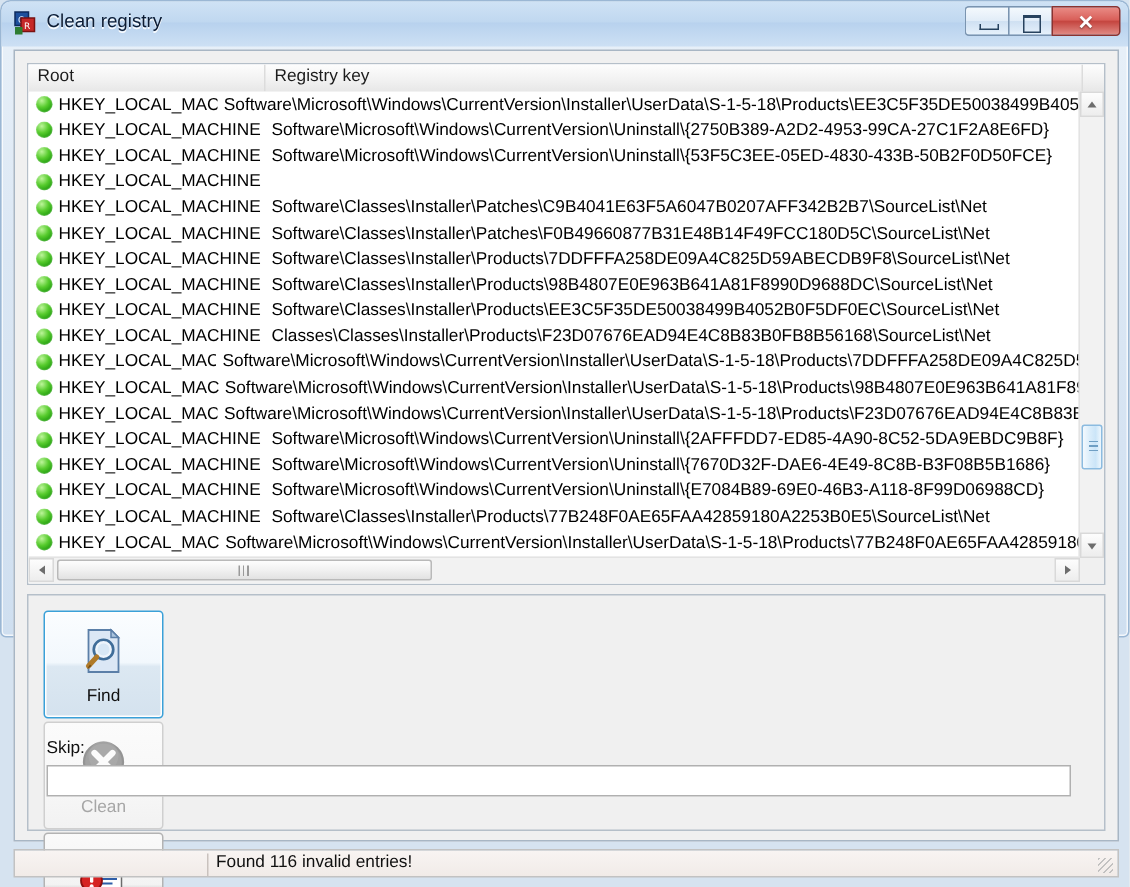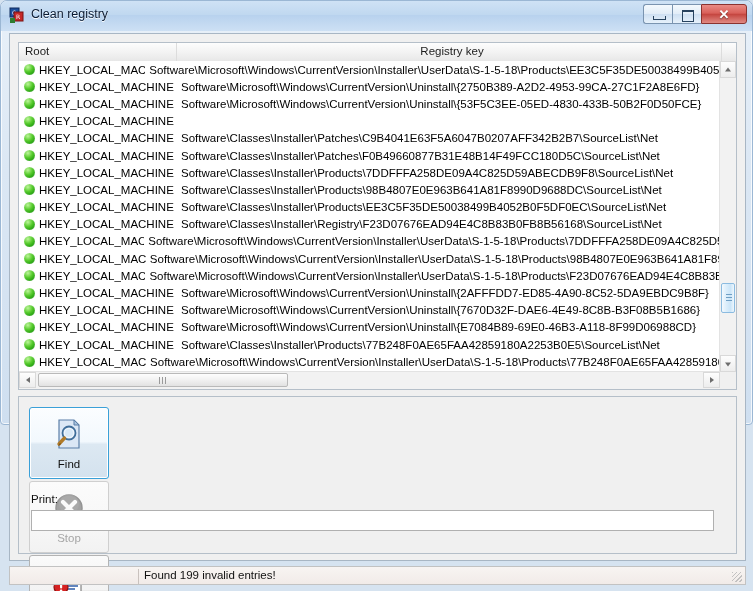--- a/index.html
+++ b/index.html
@@ -83,21 +83,21 @@
     background:linear-gradient(180deg,#fdfdfd 0%,#f2f2f2 55%,#e7e7e7 100%);
     border-bottom:1px solid #d5d5d5;
   }
   .lv-th{
     box-sizing:border-box;height:18px;line-height:17px;
     font-size:11.5px;color:#1c1c1c;padding-left:6px;
     border-right:1px solid #dcdcdc;
     white-space:nowrap;overflow:hidden;
   }
   .lv-th.c0{width:158px;}
-  .lv-th.c1{width:545px;text-align:center;}
+  .lv-th.c1{width:545px;}
   .lv-body{
     position:absolute;left:0;top:18px;right:16px;bottom:17px;
     overflow:hidden;background:#fff;
   }
   .lv-row{
     height:17.2px;display:flex;align-items:center;
     font-size:11.5px;color:#000;white-space:nowrap;
   }
   .cell-root{
     width:158px;box-sizing:border-box;
@@ -331,21 +331,21 @@
                 <span class="bullet"></span>
                 <span>HKEY_LOCAL_MACHINE</span>
               </div>
               <div class="cell-key">Software\Classes\Installer\Products\EE3C5F35DE50038499B4052B0F5DF0EC\SourceList\Net</div>
             </div>
             <div class="lv-row">
               <div class="cell-root">
                 <span class="bullet"></span>
                 <span>HKEY_LOCAL_MACHINE</span>
               </div>
-              <div class="cell-key">Software\Classes\Installer\Registry\F23D07676EAD94E4C8B83B0FB8B56168\SourceList\Net</div>
+              <div class="cell-key">Classes\Classes\Installer\Products\F23D07676EAD94E4C8B83B0FB8B56168\SourceList\Net</div>
             </div>
             <div class="lv-row">
               <div class="cell-root">
                 <span class="bullet"></span>
                 <span>HKEY_LOCAL_MACHINE</span>
               </div>
               <div class="cell-key">Software\Microsoft\Windows\CurrentVersion\Installer\UserData\S-1-5-18\Products\7DDFFFA258DE09A4C825D59ABECDB9F8\SourceList\Net</div>
             </div>
             <div class="lv-row">
               <div class="cell-root">
@@ -441,21 +441,21 @@
             <div class="lbl">Find</div>
           </div>
           <div class="tbtn disabled">
             <div class="ico" style="opacity: 0.45;">
               <svg width="34" height="34" viewBox="0 0 34 34">
                 <circle cx="17" cy="17" r="13" fill="#3b3b3b" stroke="#1c1c1c" stroke-width="1.5"></circle>
                 <circle cx="17" cy="13" r="10" fill="#5a5a5a" opacity=".45"></circle>
                 <path d="M11 11l12 12M23 11L11 23" stroke="#ffffff" stroke-width="4.2" stroke-linecap="round"></path>
               </svg>
             </div>
-            <div class="lbl">Stop</div>
+            <div class="lbl">Clean</div>
           </div>
           <div class="tbtn">
             <div class="ico">
               <svg width="34" height="34" viewBox="0 0 34 34">
                 <path d="M3 7h10l2.5 3H31v5H3z" fill="#fde79a" stroke="#c9a323" stroke-width="1.1"></path>
                 <rect x="13" y="11" width="16" height="18" fill="#ffffff" stroke="#6b6b6b" stroke-width="1"></rect>
                 <path d="M25 11h4v4z" fill="#d9d9d9" stroke="#6b6b6b" stroke-width=".8"></path>
                 <g stroke="#2f5ea8" stroke-width="1.3">
                   <path d="M15 15h11M15 18h11M15 21h11M15 24h8"></path>
                 </g>
@@ -521,25 +521,25 @@
                 <rect x="6" y="6" width="22" height="11" rx="3" fill="#ef6a4d" opacity=".55"></rect>
                 <circle cx="17" cy="17" r="8.5" fill="none" stroke="#ffffff" stroke-width="2.4"></circle>
                 <path d="M17 8.5v9" stroke="#ffffff" stroke-width="2.6" stroke-linecap="round"></path>
                 <path d="M17 8.5v9" stroke="#d93a1e" stroke-width="1" stroke-linecap="round" opacity="0"></path>
               </svg>
             </div>
             <div class="lbl">Close</div>
           </div>
         </div>
 
-      <div class="skip-label">Print:</div>
+      <div class="skip-label">Skip:</div>
       <input class="skip-input" type="text" value="" style="">
     </div>
 
   </div>
 
   <div class="statusbar">
     <span class="status-sep"></span>
-    <span class="status-text">Found 199 invalid entries!</span>
+    <span class="status-text">Found 116 invalid entries!</span>
     <span class="grip-corner"></span>
   </div>
 
 </div>
 
 </body></html>

